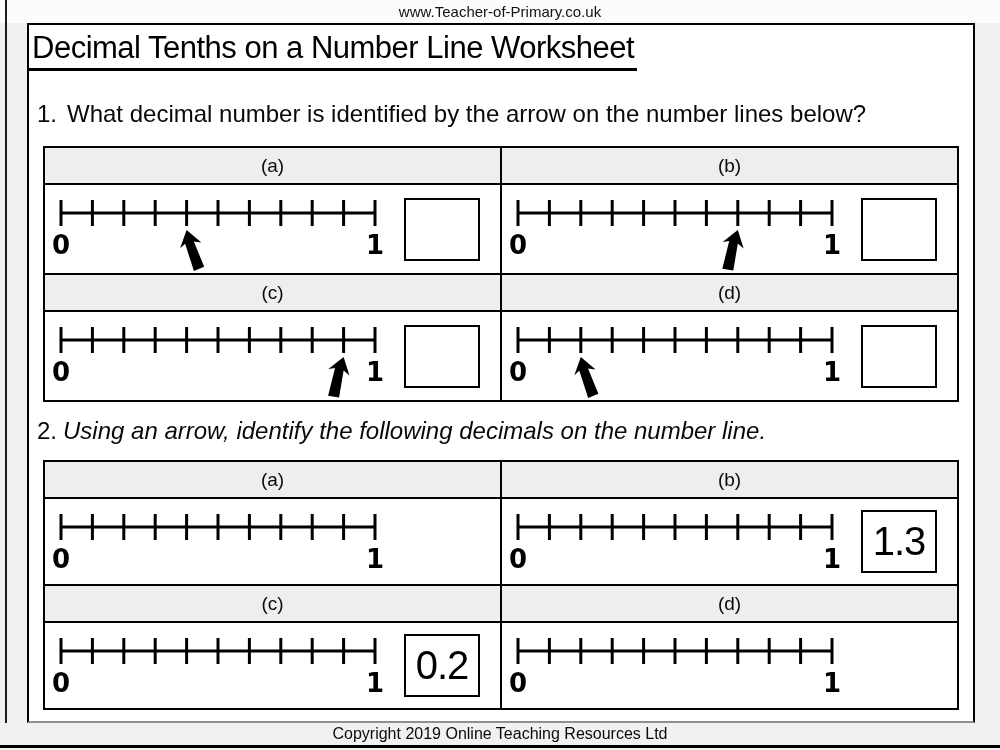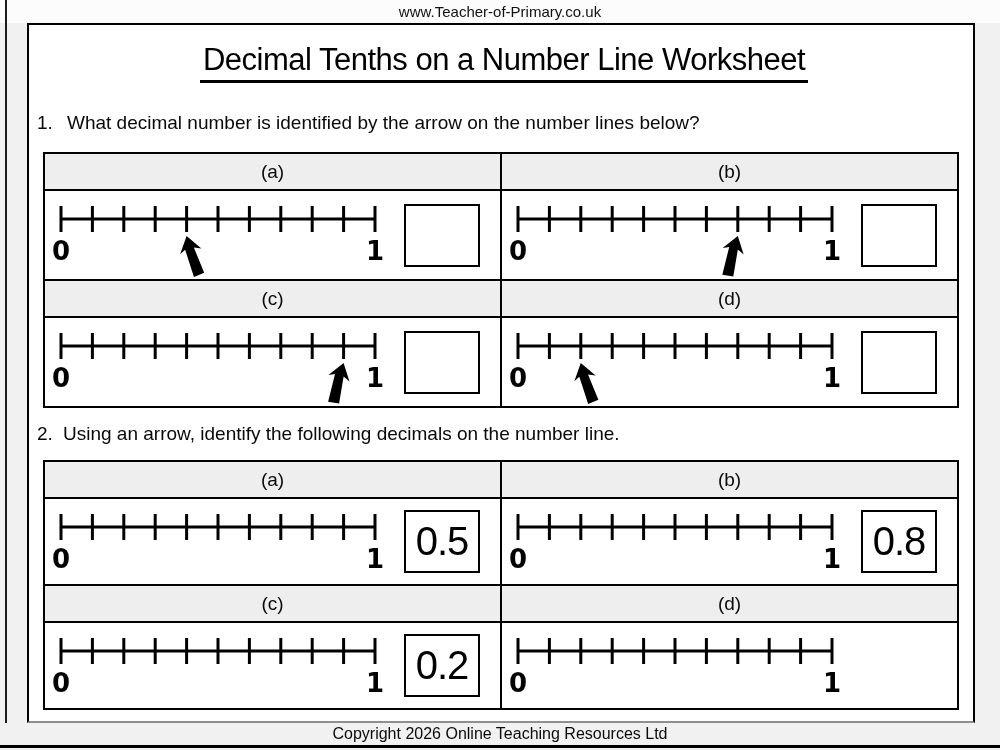--- a/index.html
+++ b/index.html
@@ -14,31 +14,31 @@
     font-size:15px;color:#111;text-align:center;
   }
   .left-edge{
     position:absolute;left:5px;top:0;width:2px;height:723px;background:#1c1c1c;
   }
   .content{
     position:absolute;left:27px;top:23px;width:944px;height:696px;
     background:#fff;border:2px solid #000;border-bottom-color:#8f8f8f;
     box-sizing:content-box;
   }
-  .title-wrap{text-align:center;margin-top:17px;height:40px;padding-left:6px;}
+  .title-wrap{text-align:left;margin-top:5px;height:40px;}
   .title{
     display:inline-block;font-size:31px;letter-spacing:-0.5px;
     border-bottom:3px solid #000;padding:0 3px 2px 3px;
   }
-  .prompt{font-size:19px;color:#090909;}
+  .prompt{font-size:24px;color:#090909;}
   .prompt-1{margin:30px 0 18px 8px;}
   .prompt-2{margin:15px 0 15px 8px;}
   .q-num{display:inline-block;min-width:20px;}
   .q1 .q-text{margin-left:10px;}
-  .q2 .q-text{margin-left:6px;}
+  .q2 .q-text{margin-left:6px;font-style:italic;}
   .qtable{
     margin:0 14px;border:1px solid #000;
     display:grid;grid-template-columns:1fr 1fr;background:#fff;
   }
   .thead{
     background:#eeeeee;border:1px solid #000;height:35px;
     display:flex;align-items:center;justify-content:center;
     font-size:19px;color:#090909;
   }
   .tcell{
@@ -190,40 +190,39 @@
           <line x1="133.6" y1="15" x2="133.6" y2="41" stroke="#000" stroke-width="3"></line>
           <line x1="165" y1="15" x2="165" y2="41" stroke="#000" stroke-width="3"></line>
           <line x1="196.4" y1="15" x2="196.4" y2="41" stroke="#000" stroke-width="3"></line>
           <line x1="227.8" y1="15" x2="227.8" y2="41" stroke="#000" stroke-width="3"></line>
           <line x1="259.2" y1="15" x2="259.2" y2="41" stroke="#000" stroke-width="3"></line>
           <line x1="290.6" y1="15" x2="290.6" y2="41" stroke="#000" stroke-width="3"></line>
           <line x1="322" y1="15" x2="322" y2="41" stroke="#000" stroke-width="3"></line>
           <text x="8" y="69" text-anchor="middle" class="nl-label">0</text>
           <text x="322" y="69" text-anchor="middle" class="nl-label">1</text>
         </svg>
-        <div class="ans-box">0.5</div>
-      </div>
-      <div class="tcell" style="height: 85px;">
-        <svg viewBox="0 0 330 85" width="330" height="85" class="numline">
-          <line x1="8" y1="28" x2="322" y2="28" stroke="#000" stroke-width="3"></line>
-          <line x1="8" y1="15" x2="8" y2="41" stroke="#000" stroke-width="3"></line>
-          <line x1="39.4" y1="15" x2="39.4" y2="41" stroke="#000" stroke-width="3"></line>
-          <line x1="70.8" y1="15" x2="70.8" y2="41" stroke="#000" stroke-width="3"></line>
-          <line x1="102.2" y1="15" x2="102.2" y2="41" stroke="#000" stroke-width="3"></line>
-          <line x1="133.6" y1="15" x2="133.6" y2="41" stroke="#000" stroke-width="3"></line>
-          <line x1="165" y1="15" x2="165" y2="41" stroke="#000" stroke-width="3"></line>
-          <line x1="196.4" y1="15" x2="196.4" y2="41" stroke="#000" stroke-width="3"></line>
-          <line x1="227.8" y1="15" x2="227.8" y2="41" stroke="#000" stroke-width="3"></line>
-          <line x1="259.2" y1="15" x2="259.2" y2="41" stroke="#000" stroke-width="3"></line>
-          <line x1="290.6" y1="15" x2="290.6" y2="41" stroke="#000" stroke-width="3"></line>
-          <line x1="322" y1="15" x2="322" y2="41" stroke="#000" stroke-width="3"></line>
-          <text x="8" y="69" text-anchor="middle" class="nl-label">0</text>
-          <text x="322" y="69" text-anchor="middle" class="nl-label">1</text>
-        </svg>
-        <div class="ans-box">0.8</div>
+      </div>
+      <div class="tcell" style="height: 85px;">
+        <svg viewBox="0 0 330 85" width="330" height="85" class="numline">
+          <line x1="8" y1="28" x2="322" y2="28" stroke="#000" stroke-width="3"></line>
+          <line x1="8" y1="15" x2="8" y2="41" stroke="#000" stroke-width="3"></line>
+          <line x1="39.4" y1="15" x2="39.4" y2="41" stroke="#000" stroke-width="3"></line>
+          <line x1="70.8" y1="15" x2="70.8" y2="41" stroke="#000" stroke-width="3"></line>
+          <line x1="102.2" y1="15" x2="102.2" y2="41" stroke="#000" stroke-width="3"></line>
+          <line x1="133.6" y1="15" x2="133.6" y2="41" stroke="#000" stroke-width="3"></line>
+          <line x1="165" y1="15" x2="165" y2="41" stroke="#000" stroke-width="3"></line>
+          <line x1="196.4" y1="15" x2="196.4" y2="41" stroke="#000" stroke-width="3"></line>
+          <line x1="227.8" y1="15" x2="227.8" y2="41" stroke="#000" stroke-width="3"></line>
+          <line x1="259.2" y1="15" x2="259.2" y2="41" stroke="#000" stroke-width="3"></line>
+          <line x1="290.6" y1="15" x2="290.6" y2="41" stroke="#000" stroke-width="3"></line>
+          <line x1="322" y1="15" x2="322" y2="41" stroke="#000" stroke-width="3"></line>
+          <text x="8" y="69" text-anchor="middle" class="nl-label">0</text>
+          <text x="322" y="69" text-anchor="middle" class="nl-label">1</text>
+        </svg>
+        <div class="ans-box">1.3</div>
       </div>
       <div class="thead">(c)</div>
       <div class="thead">(d)</div>
       <div class="tcell" style="height: 85px;">
         <svg viewBox="0 0 330 85" width="330" height="85" class="numline">
           <line x1="8" y1="28" x2="322" y2="28" stroke="#000" stroke-width="3"></line>
           <line x1="8" y1="15" x2="8" y2="41" stroke="#000" stroke-width="3"></line>
           <line x1="39.4" y1="15" x2="39.4" y2="41" stroke="#000" stroke-width="3"></line>
           <line x1="70.8" y1="15" x2="70.8" y2="41" stroke="#000" stroke-width="3"></line>
           <line x1="102.2" y1="15" x2="102.2" y2="41" stroke="#000" stroke-width="3"></line>
@@ -254,14 +253,14 @@
           <line x1="290.6" y1="15" x2="290.6" y2="41" stroke="#000" stroke-width="3"></line>
           <line x1="322" y1="15" x2="322" y2="41" stroke="#000" stroke-width="3"></line>
           <text x="8" y="69" text-anchor="middle" class="nl-label">0</text>
           <text x="322" y="69" text-anchor="middle" class="nl-label">1</text>
         </svg>
       </div>
     </div>
 </div>
 
 <div class="footer-bar">
-  <span>Copyright 2026 Online Teaching Resources Ltd</span>
+  <span>Copyright 2019 Online Teaching Resources Ltd</span>
 </div>
 
 </body></html>

